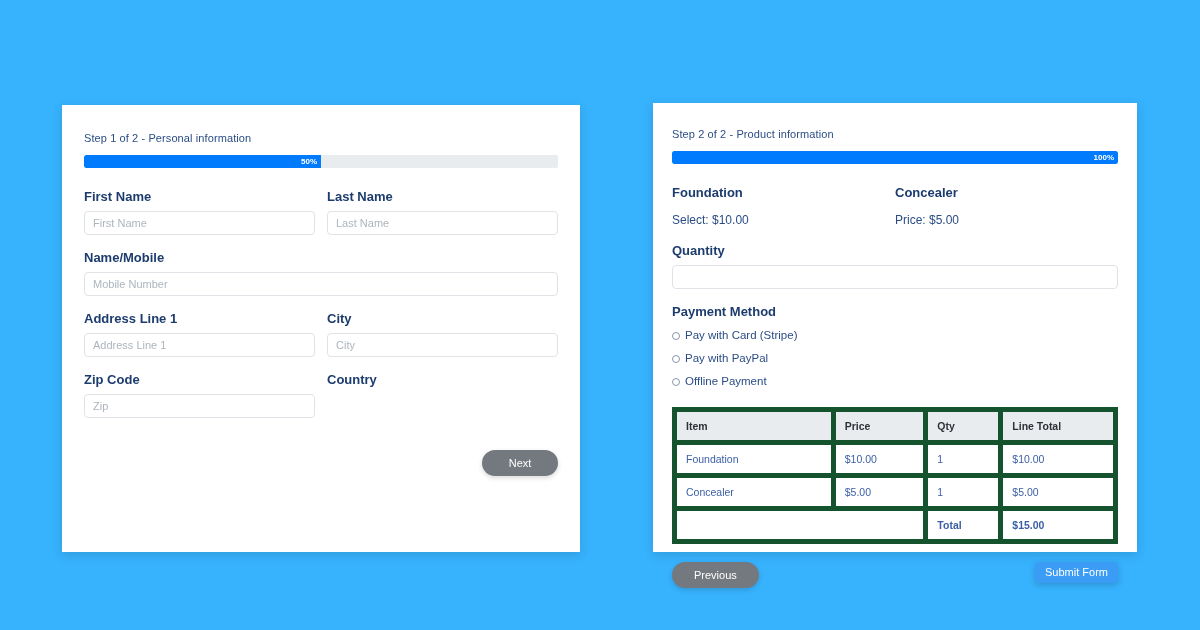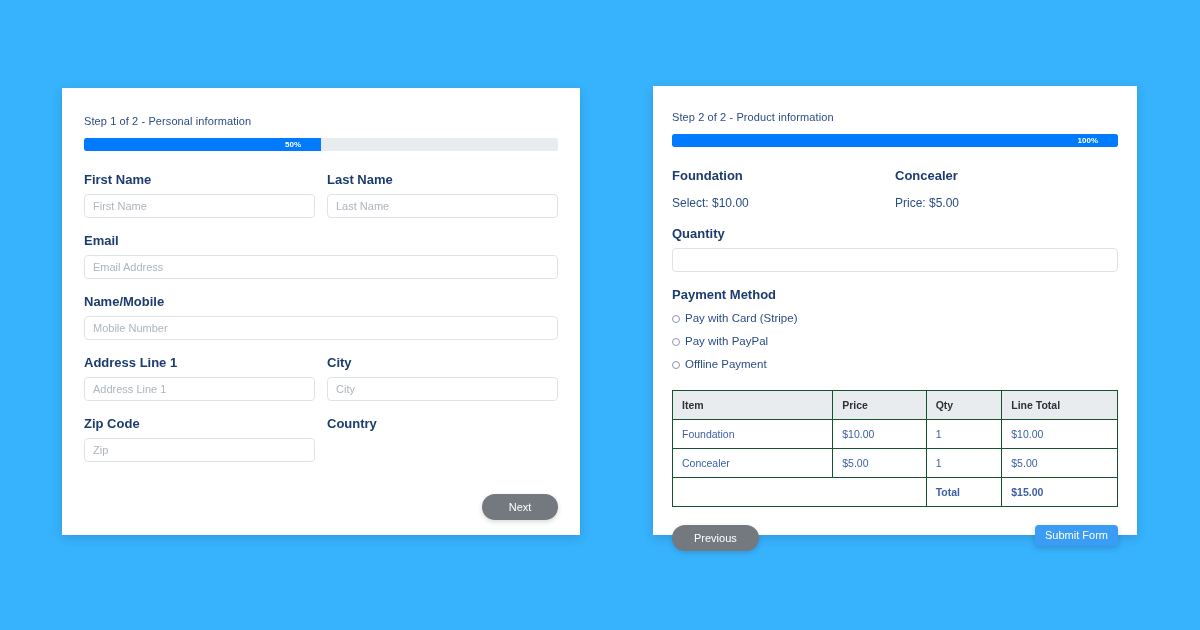--- a/index.html
+++ b/index.html
@@ -14,20 +14,21 @@
   body {
     background: #37b2fd;
     font-family: "Liberation Sans", sans-serif;
     -webkit-font-smoothing: antialiased;
   }
 
   .stage {
     position: relative;
     width: 1200px;
     height: 580px;
+    margin-top: 17px;
   }
 
   
   .card {
     position: absolute;
     background: #ffffff;
     box-shadow: 0 3px 10px rgba(0,0,0,0.13);
   }
   #card-left  { left: 62px;  top: 88px;  width: 518px; height: 447px; }
   #card-right { left: 653px; top: 86px;  width: 484px; height: 449px; }
@@ -53,21 +54,21 @@
     margin-bottom: 20px;
   }
   .progress-bar {
     height: 100%;
     background: #017bfe;
     color: #ffffff;
     font-size: 8px;
     font-weight: bold;
     line-height: 13px;
     text-align: right;
-    padding-right: 20px;
+    padding-right: 4px;
     border-radius: 2px 0 0 2px;
   }
   .progress-bar.full { border-radius: 2px; }
 
   
   .row2 {
     display: flex;
     gap: 12px;
   }
   .col { flex: 1 1 0; min-width: 0; }
@@ -182,21 +183,21 @@
   }
 
   
   table.summary {
     width: 100%;
     border-collapse: collapse;
     table-layout: fixed;
   }
   table.summary th,
   table.summary td {
-    border: 1px solid #14532d;
+    border: 5px solid #14532d;
     padding: 7px 9px;
     text-align: left;
     font-size: 10.5px;
     line-height: 14px;
     vertical-align: middle;
   }
   table.summary thead th {
     background: #e9ecef;
     color: #2e3236;
     font-weight: bold;
@@ -240,24 +241,20 @@
         <div class="col field-group">
           <label class="field-label">First Name</label>
           <input class="text-input" type="text" placeholder="First Name" style="">
         </div>
         <div class="col field-group">
           <label class="field-label">Last Name</label>
           <input class="text-input" type="text" placeholder="Last Name" style="">
         </div>
       </div>
 
-      <div class="field-group">
-        <label class="field-label">Email</label>
-        <input class="text-input" type="text" placeholder="Email Address" style="">
-      </div>
 
       <div class="field-group">
         <label class="field-label">Name/Mobile</label>
         <input class="text-input" type="text" placeholder="Mobile Number" style="">
       </div>
 
 
       <div class="row2">
         <div class="col field-group">
           <label class="field-label">Address Line 1</label>

